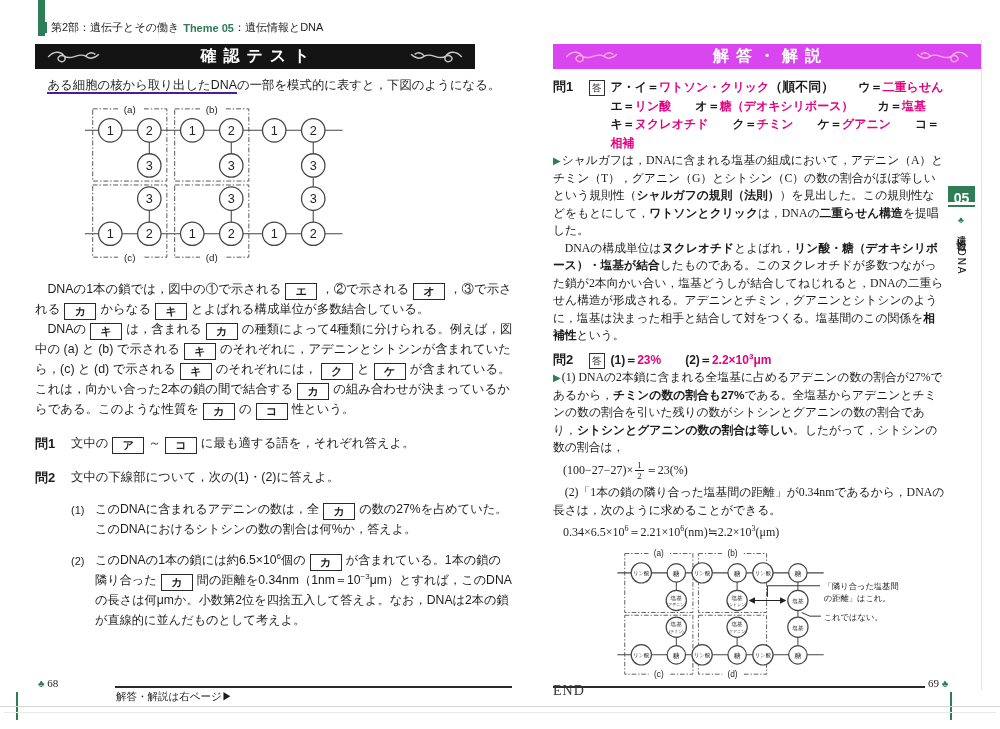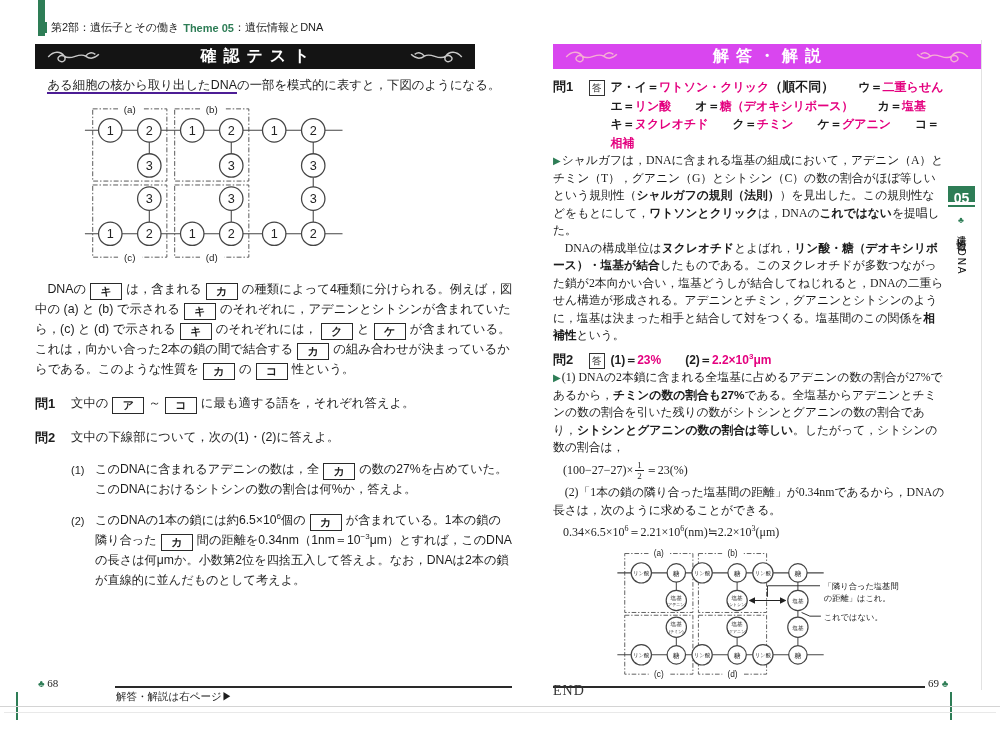--- a/index.html
+++ b/index.html
@@ -183,20 +183,21 @@
         <circle class="circ" cx="154" cy="136" r="12"></circle>
           <text x="154" y="140.5">2</text>
         <circle class="circ" cx="198" cy="136" r="12"></circle>
           <text x="198" y="140.5">1</text>
         <circle class="circ" cx="238" cy="136" r="12"></circle>
           <text x="238" y="140.5">2</text>
       </g>
     </svg>
   </div>
 
+  <p class="tx">　DNAの1本の鎖では，図中の①で示される<span class="blank">エ</span>，②で示される<span class="blank">オ</span>，③で示される<span class="blank">カ</span>からなる<span class="blank">キ</span>とよばれる構成単位が多数結合している。</p>
   <p class="tx">　DNAの<span class="blank">キ</span>は，含まれる<span class="blank">カ</span>の種類によって4種類に分けられる。例えば，図中の (a) と (b) で示される<span class="blank">キ</span>のそれぞれに，アデニンとシトシンが含まれていたら，(c) と (d) で示される<span class="blank">キ</span>のそれぞれには，<span class="blank">ク</span>と<span class="blank">ケ</span>が含まれている。これは，向かい合った2本の鎖の間で結合する<span class="blank">カ</span>の組み合わせが決まっているからである。このような性質を<span class="blank">カ</span>の<span class="blank">コ</span>性という。</p>
 
   <div class="q-row">
     <span class="q-num">問1</span>
     <span class="q-body">文中の<span class="blank">ア</span>～<span class="blank">コ</span>に最も適する語を，それぞれ答えよ。</span>
   </div>
   <div class="q-row">
     <span class="q-num">問2</span>
     <span class="q-body">文中の下線部について，次の(1)・(2)に答えよ。</span>
   </div>
@@ -214,21 +215,21 @@
   <div class="ans-head">
     <span class="q-num">問1</span>
     <span class="ans-box">答</span>
     <div class="ans-lines">
       <div>ア・イ＝<span class="ans">ワトソン・クリック</span><span class="small">（順不同）</span>　　ウ＝<span class="ans">二重らせん</span></div>
       <div>エ＝<span class="ans">リン酸</span>　　オ＝<span class="ans">糖（デオキシリボース）</span>　　カ＝<span class="ans">塩基</span></div>
       <div>キ＝<span class="ans">ヌクレオチド</span>　　ク＝<span class="ans">チミン</span>　　ケ＝<span class="ans">グアニン</span>　　コ＝<span class="ans">相補</span></div>
     </div>
   </div>
 
-  <p class="exp"><span class="gmark">▶</span>シャルガフは，DNAに含まれる塩基の組成において，アデニン（A）とチミン（T），グアニン（G）とシトシン（C）の数の割合がほぼ等しいという規則性（<b class="bd">シャルガフの規則（法則）</b>）を見出した。この規則性などをもとにして，<b class="bd">ワトソンとクリック</b>は，DNAの<b class="bd">これではない</b>を提唱した。</p>
+  <p class="exp"><span class="gmark">▶</span>シャルガフは，DNAに含まれる塩基の組成において，アデニン（A）とチミン（T），グアニン（G）とシトシン（C）の数の割合がほぼ等しいという規則性（<b class="bd">シャルガフの規則（法則）</b>）を見出した。この規則性などをもとにして，<b class="bd">ワトソンとクリック</b>は，DNAの<b class="bd">二重らせん構造</b>を提唱した。</p>
   <p class="exp">　DNAの構成単位は<b class="bd">ヌクレオチド</b>とよばれ，<b class="bd">リン酸・糖（デオキシリボース）・塩基が結合</b>したものである。このヌクレオチドが多数つながった鎖が2本向かい合い，塩基どうしが結合してねじれると，DNAの二重らせん構造が形成される。アデニンとチミン，グアニンとシトシンのように，塩基は決まった相手と結合して対をつくる。塩基間のこの関係を<b class="bd">相補性</b>という。</p>
 
   <div class="ans-head" style="margin-top:6px;">
     <span class="q-num">問2</span>
     <span class="ans-box">答</span>
     <div class="ans-lines">(1)＝<span class="ans">23%</span>　　(2)＝<span class="ans">2.2×10</span><sup class="ans">3</sup><span class="ans">μm</span></div>
   </div>
 
   <p class="exp"><span class="gmark">▶</span>(1) DNAの2本鎖に含まれる全塩基に占めるアデニンの数の割合が27%であるから，<b class="bd">チミンの数の割合も27%</b>である。全塩基からアデニンとチミンの数の割合を引いた残りの数がシトシンとグアニンの数の割合であり，<b class="bd">シトシンとグアニンの数の割合は等しい</b>。したがって，シトシンの数の割合は，</p>
   <div class="formula"><span class="math">(100−27−27)×</span><span class="frac">

